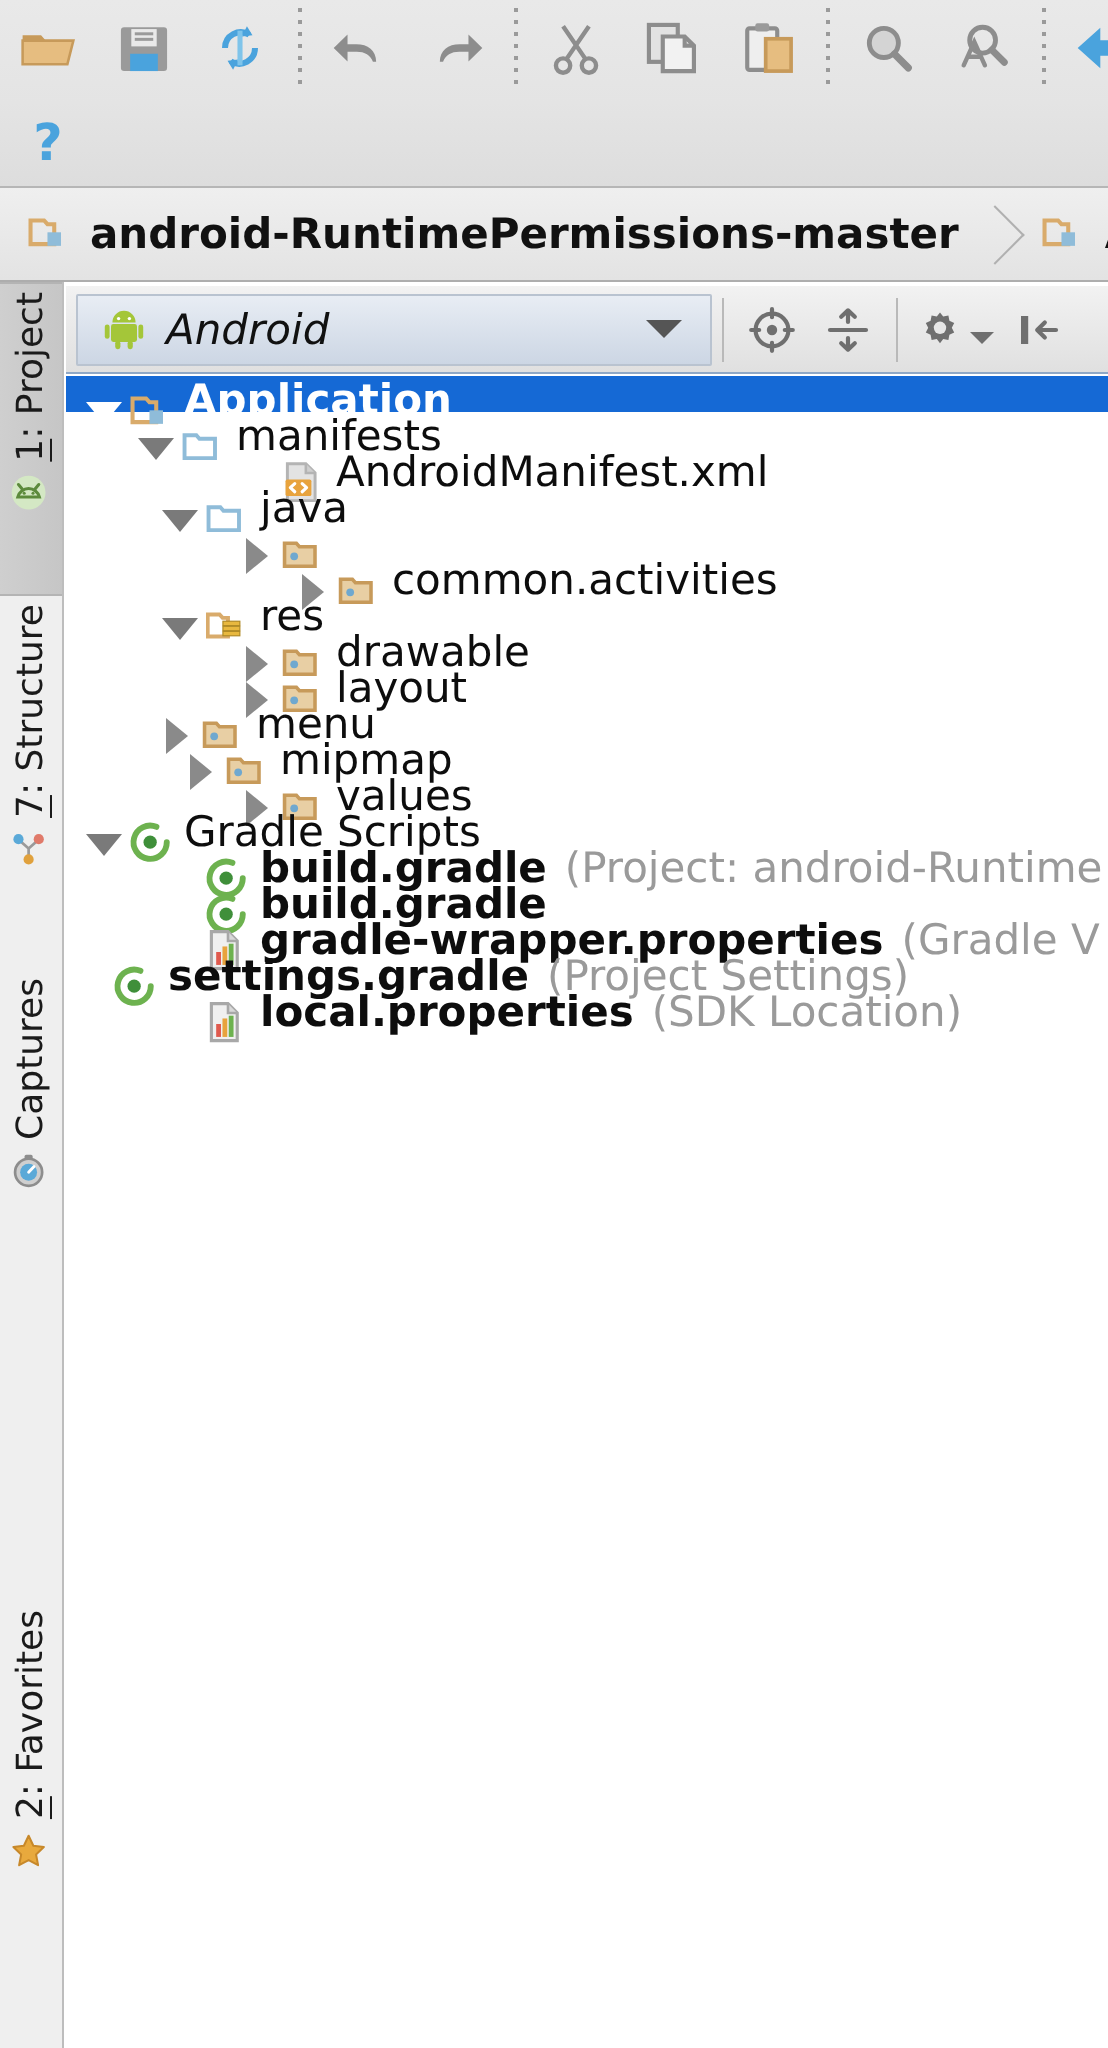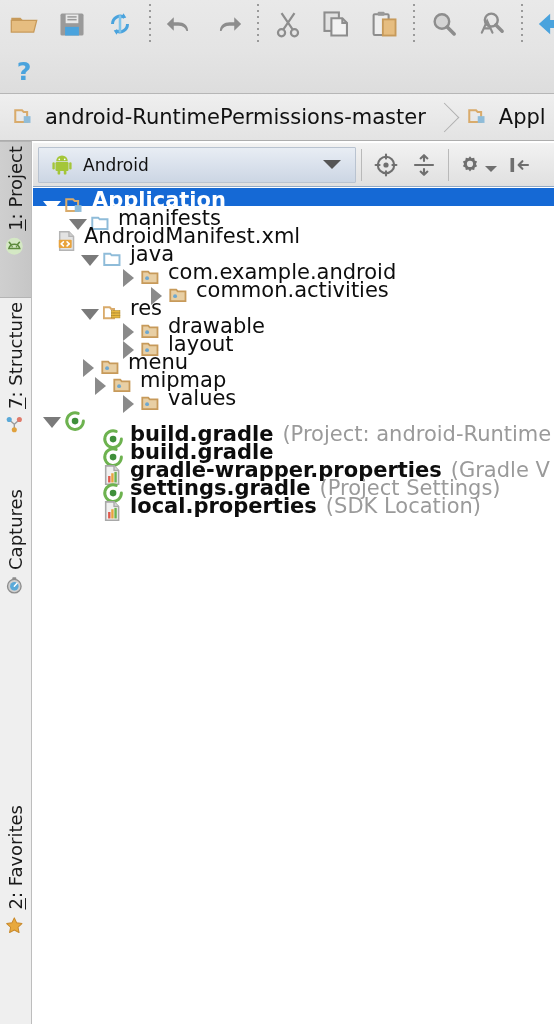--- a/index.html
+++ b/index.html
@@ -38,21 +38,21 @@
   .crumbbar{
     position:absolute;left:0;top:94px;width:554px;height:47px;
     background:linear-gradient(to bottom,#efefef,#e3e3e3);
     border-bottom:1px solid #adadad;
     box-sizing:border-box;
     display:flex;align-items:center;
     overflow:hidden;
   }
   .crumb{
     display:flex;align-items:center;height:47px;padding:0 6px 0 14px;
-    font-size:21px;font-weight:normal;color:#111;white-space:nowrap;
+    font-size:21px;font-weight:bold;color:#111;white-space:nowrap;
   }
   .crumb .lbl{margin-left:9px;}
   .crumb-arrow{
     width:22px;height:47px;flex:none;position:relative;
   }
   .crumb-arrow::before{
     content:"";position:absolute;left:2px;top:2px;
     width:20px;height:20px;border-right:1px solid #b0b0b0;border-top:1px solid #b0b0b0;
     transform:rotate(45deg);transform-origin:center;
     top:13px;
@@ -87,21 +87,21 @@
     border-bottom:1px solid #8fa8c6;
     box-sizing:border-box;
     display:flex;align-items:center;
   }
   .combo{
     margin-left:5px;width:318px;height:36px;
     background:linear-gradient(to bottom,#e8edf4,#ccd6e4);
     border:1px solid #b9c3d0;border-radius:1px;
     display:flex;align-items:center;box-sizing:border-box;
   }
-  .combo .txt{font-size:17px;color:#111;margin-left:10px;flex:1;}
+  .combo .txt{font-size:21px;color:#111;margin-left:10px;flex:1;font-style:italic;}
   .combo .cico{margin-left:12px;display:flex;}
   .caret-dn{
     width:0;height:0;border-left:9px solid transparent;border-right:9px solid transparent;
     border-top:9px solid #555;margin-right:14px;
   }
   .hd-sep{width:1px;height:32px;background:#b9b9b9;margin:0 5px;}
   .hd-btn{width:38px;height:40px;display:flex;align-items:center;justify-content:center;}
 
   
   .tree{
@@ -369,21 +369,21 @@
         <span class="twisty">
           <i class="tri-dn"></i>
         </span>
         <span class="ico">
           <svg width="22" height="22" viewBox="0 0 26 26">
             <path d="M1.5 5.5h7l1.8 2h9.2V19h-18z" fill="#ffffff" stroke="#8fbcd9" stroke-width="2.3"></path>
           </svg>
         </span>
         <span class="name">manifests</span>
       </div>
-      <div class="row" style="">
+      <div class="row" style="padding-left:84px">
         <span class="twisty"></span>
         <span class="ico">
           <svg width="24" height="24" viewBox="0 0 26 26">
             <path d="M4 2h10l5 5v15H4z" fill="#e3e3e3" stroke="#b4b4b4" stroke-width="1.6"></path>
             <path d="M14 2v5h5" fill="#cfcfcf" stroke="#b4b4b4" stroke-width="1.4"></path>
             <rect x="3" y="10.5" width="14" height="9" rx="1" fill="#e8a33d"></rect>
             <path d="M8 12.8L5.6 15 8 17.2M12 12.8L14.4 15 12 17.2" fill="none" stroke="#ffffff" stroke-width="1.7" stroke-linecap="round" stroke-linejoin="round"></path>
           </svg>
         </span>
         <span class="name">AndroidManifest.xml</span>
@@ -402,21 +402,20 @@
       <div class="row" style="padding-left:84px">
         <span class="twisty">
           <i class="tri-rt"></i>
         </span>
         <span class="ico">
           <svg width="22" height="22" viewBox="0 0 26 26">
             <path d="M1.5 5.5h7l1.8 2h9.2V19h-18z" fill="#e8cfa4" stroke="#c79a5a" stroke-width="2.1"></path>
             <circle cx="7.2" cy="13.2" r="2.3" fill="#6fa8cf"></circle>
           </svg>
         </span>
-        <span class="name">com.example.android</span>
       </div>
       <div class="row" style="padding-left:112px">
         <span class="twisty">
           <i class="tri-rt"></i>
         </span>
         <span class="ico">
           <svg width="22" height="22" viewBox="0 0 26 26">
             <path d="M1.5 5.5h7l1.8 2h9.2V19h-18z" fill="#e8cfa4" stroke="#c79a5a" stroke-width="2.1"></path>
             <circle cx="7.2" cy="13.2" r="2.3" fill="#6fa8cf"></circle>
           </svg>
@@ -502,20 +501,21 @@
       <div class="row" style="padding-left:8px">
         <span class="twisty">
           <i class="tri-dn"></i>
         </span>
         <span class="ico">
           <svg width="24" height="24" viewBox="0 0 26 26">
             <path d="M21 12a9 9 0 1 1-5.6-8.3" fill="none" stroke="#6db24f" stroke-width="3.2" stroke-linecap="round"></path>
             <circle cx="12" cy="12" r="3.6" fill="#3f8f3a"></circle>
           </svg>
         </span>
+        <span class="name">Gradle Scripts</span>
       </div>
       <div class="row" style="padding-left:46px">
         <span class="twisty"></span>
         <span class="ico">
           <svg width="24" height="24" viewBox="0 0 26 26">
             <path d="M21 12a9 9 0 1 1-5.6-8.3" fill="none" stroke="#6db24f" stroke-width="3.2" stroke-linecap="round"></path>
             <circle cx="12" cy="12" r="3.6" fill="#3f8f3a"></circle>
           </svg>
         </span>
         <span class="name bold">build.gradle</span>
@@ -538,21 +538,21 @@
             <path d="M4 2h9l5 5v15H4z" fill="#f0f0f0" stroke="#a8a8a8" stroke-width="1.7"></path>
             <path d="M13 2v5h5" fill="#d8d8d8" stroke="#a8a8a8" stroke-width="1.4"></path>
             <rect x="6.6" y="13" width="2.6" height="7" fill="#e05a4e"></rect>
             <rect x="10" y="10" width="2.6" height="10" fill="#e8a33d"></rect>
             <rect x="13.4" y="8.5" width="2.6" height="11.5" fill="#6db24f"></rect>
           </svg>
         </span>
         <span class="name bold">gradle-wrapper.properties</span>
         <span class="hint">(Gradle V</span>
       </div>
-      <div class="row" style="padding-left:46px">
+      <div class="row" style="">
         <span class="twisty"></span>
         <span class="ico">
           <svg width="24" height="24" viewBox="0 0 26 26">
             <path d="M21 12a9 9 0 1 1-5.6-8.3" fill="none" stroke="#6db24f" stroke-width="3.2" stroke-linecap="round"></path>
             <circle cx="12" cy="12" r="3.6" fill="#3f8f3a"></circle>
           </svg>
         </span>
         <span class="name bold">settings.gradle</span>
         <span class="hint">(Project Settings)</span>
       </div>

